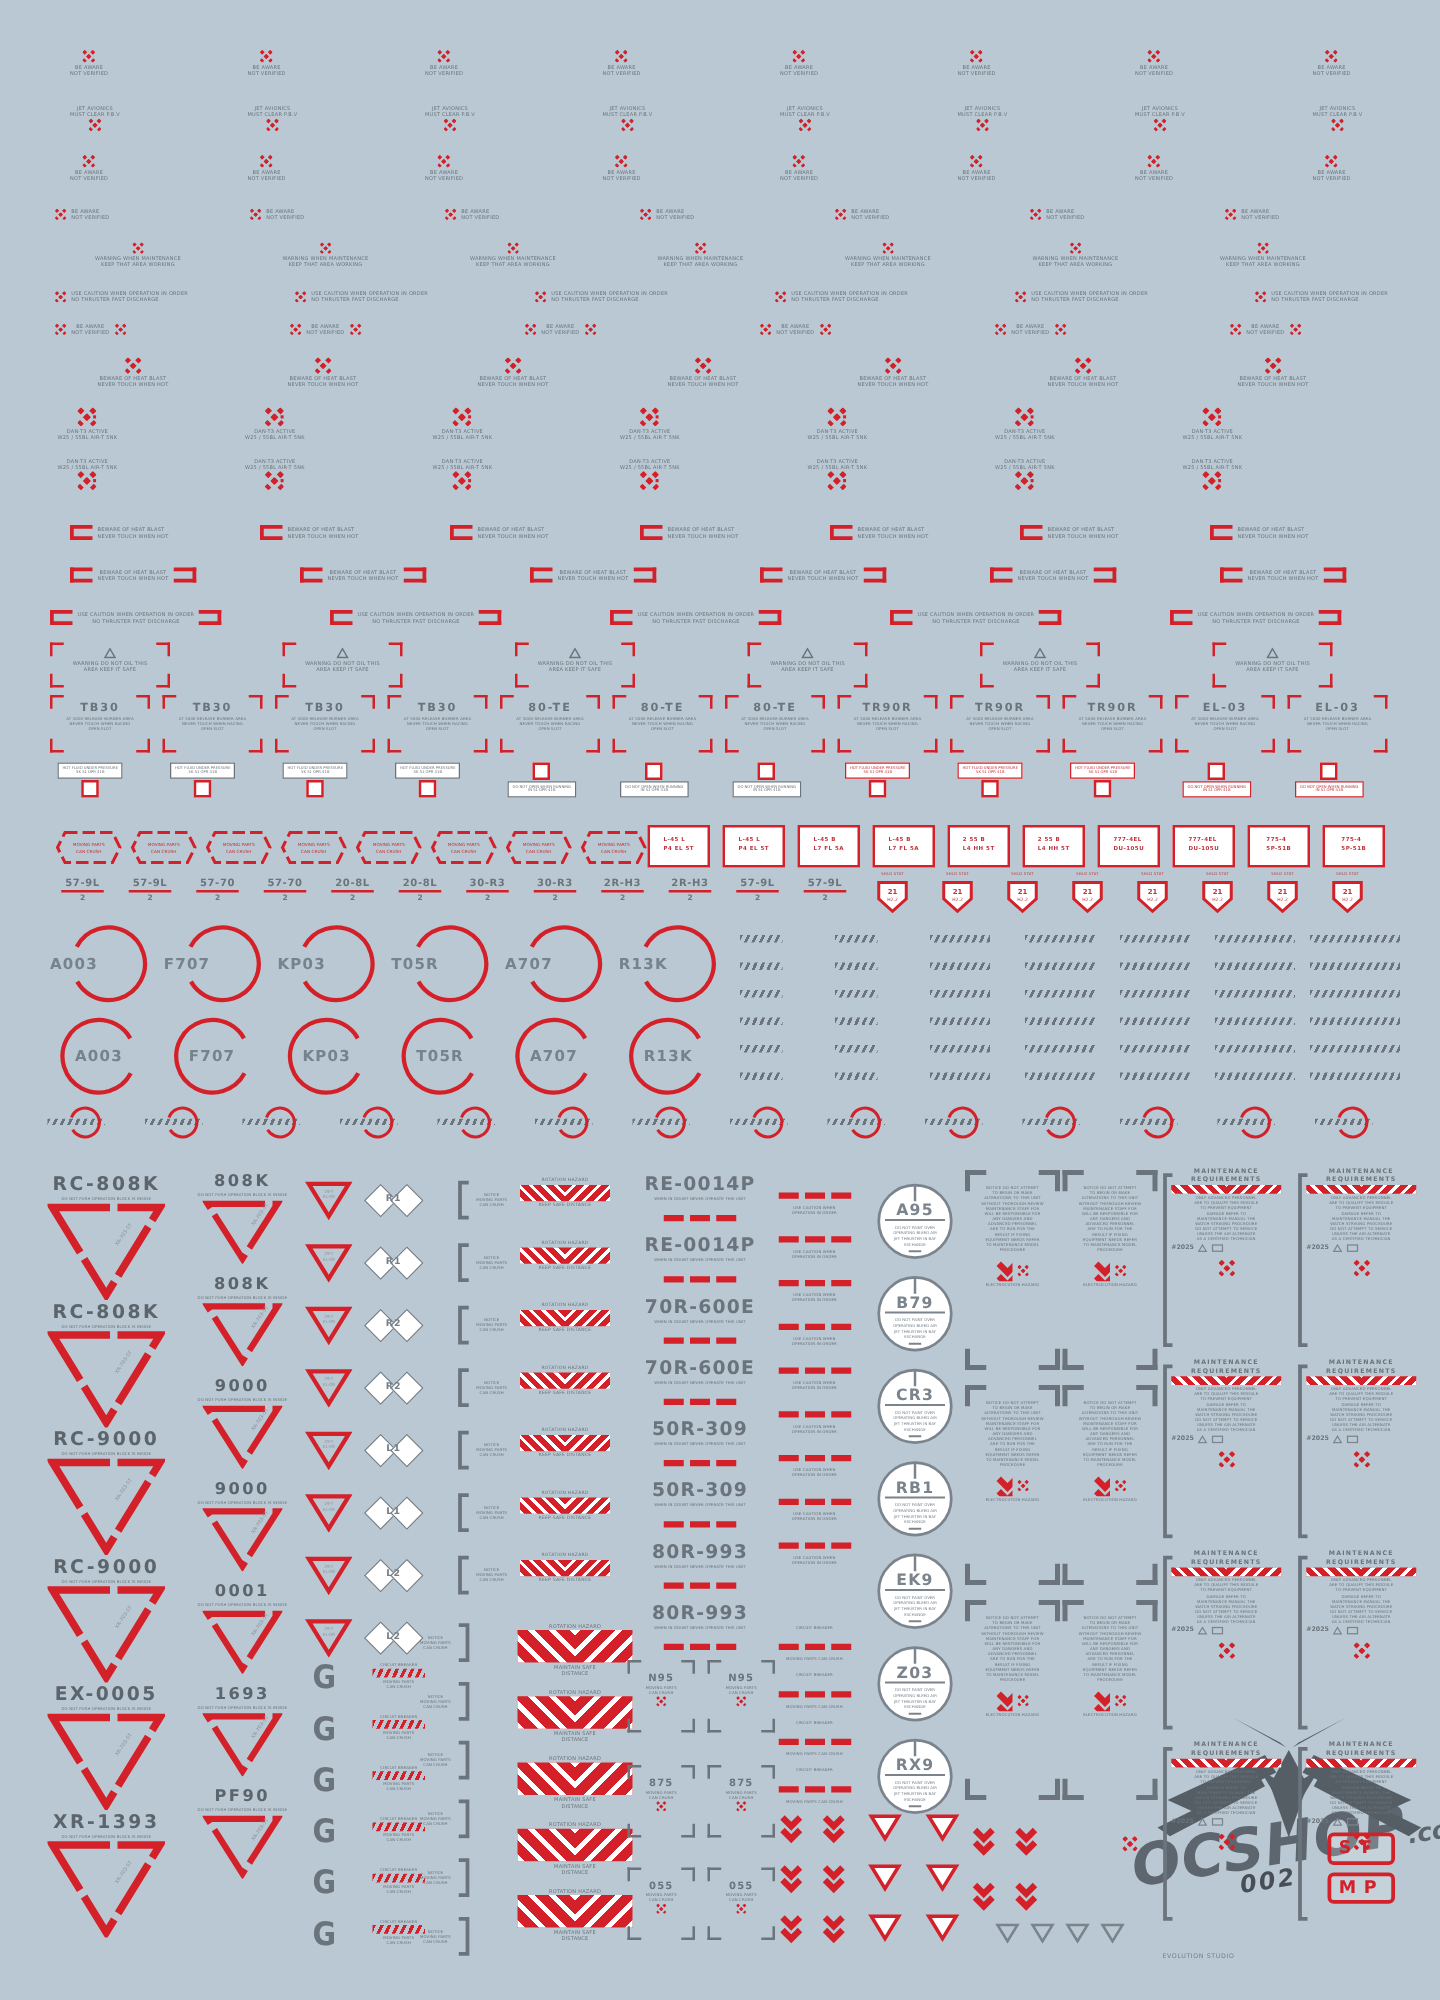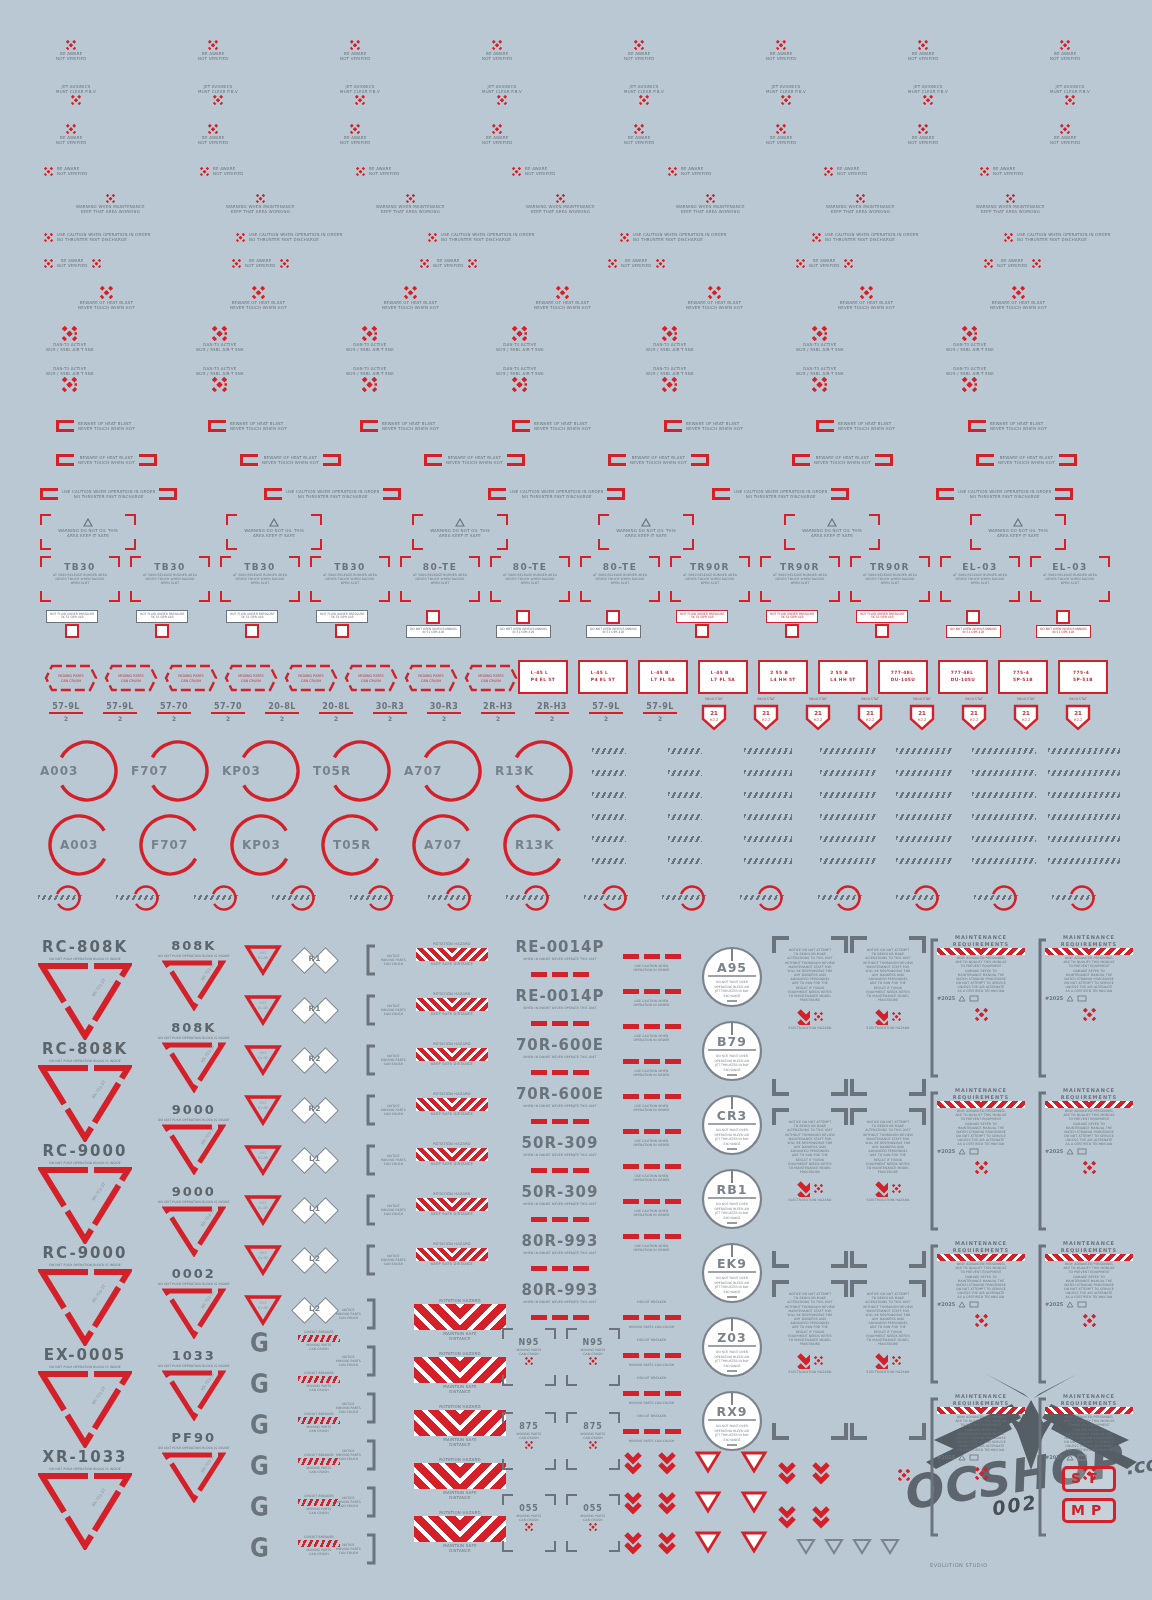--- a/index.html
+++ b/index.html
@@ -1940,21 +1940,21 @@
   <div class="code" style="font-size:15px;letter-spacing:2px;color:#5c646c;">EX-0005</div>
   <div class="tiny">DO NOT PUSH OPERATION BLOCK IS INSIDE</div>
   <svg width="94" height="78">
    <polygon points="4,4 90,4 47,74" fill="none" stroke="#d42028" stroke-width="6" stroke-dasharray="46 6"></polygon>
    <text x="56" y="35" font-size="4" fill="#8b949c" transform="rotate(-56 56 35)">XR-703-5T</text>
         </svg>
       </div>
     </div>
     <div class="abs" style="left: 38px; top: 1448px;">
       <div class="it">
-  <div class="code" style="font-size:15px;letter-spacing:2px;color:#5c646c;">XR-1033</div>
+  <div class="code" style="font-size:15px;letter-spacing:2px;color:#5c646c;">XR-1393</div>
   <div class="tiny">DO NOT PUSH OPERATION BLOCK IS INSIDE</div>
   <svg width="94" height="78">
    <polygon points="4,4 90,4 47,74" fill="none" stroke="#d42028" stroke-width="6" stroke-dasharray="46 6"></polygon>
    <text x="56" y="35" font-size="4" fill="#8b949c" transform="rotate(-56 56 35)">XR-703-5T</text>
         </svg>
       </div>
     </div>
     <div class="abs" style="left: 158px; top: 938px;">
       <div class="it">
   <div class="code" style="font-size:13px;letter-spacing:2px;color:#5c646c;">808K</div>
@@ -1990,31 +1990,31 @@
   <div class="code" style="font-size:13px;letter-spacing:2px;color:#5c646c;">9000</div>
   <div class="tiny">DO NOT PUSH OPERATION BLOCK IS INSIDE</div>
   <svg width="64" height="52">
    <polygon points="4,4 60,4 32,48" fill="none" stroke="#d42028" stroke-width="5" stroke-dasharray="46 6"></polygon>
    <text x="41" y="22" font-size="4" fill="#8b949c" transform="rotate(-56 41 22)">XR-703-5T</text>
         </svg>
       </div>
     </div>
     <div class="abs" style="left: 158px; top: 1266px;">
       <div class="it">
-  <div class="code" style="font-size:13px;letter-spacing:2px;color:#5c646c;">0002</div>
+  <div class="code" style="font-size:13px;letter-spacing:2px;color:#5c646c;">0001</div>
   <div class="tiny">DO NOT PUSH OPERATION BLOCK IS INSIDE</div>
   <svg width="64" height="52">
    <polygon points="4,4 60,4 32,48" fill="none" stroke="#d42028" stroke-width="5" stroke-dasharray="46 6"></polygon>
    <text x="41" y="22" font-size="4" fill="#8b949c" transform="rotate(-56 41 22)">XR-703-5T</text>
         </svg>
       </div>
     </div>
     <div class="abs" style="left: 158px; top: 1348px;">
       <div class="it">
-  <div class="code" style="font-size:13px;letter-spacing:2px;color:#5c646c;">1033</div>
+  <div class="code" style="font-size:13px;letter-spacing:2px;color:#5c646c;">1693</div>
   <div class="tiny">DO NOT PUSH OPERATION BLOCK IS INSIDE</div>
   <svg width="64" height="52">
    <polygon points="4,4 60,4 32,48" fill="none" stroke="#d42028" stroke-width="5" stroke-dasharray="46 6"></polygon>
    <text x="41" y="22" font-size="4" fill="#8b949c" transform="rotate(-56 41 22)">XR-703-5T</text>
         </svg>
       </div>
     </div>
     <div class="abs" style="left: 158px; top: 1430px;">
       <div class="it">
   <div class="code" style="font-size:13px;letter-spacing:2px;color:#5c646c;">PF90</div>

